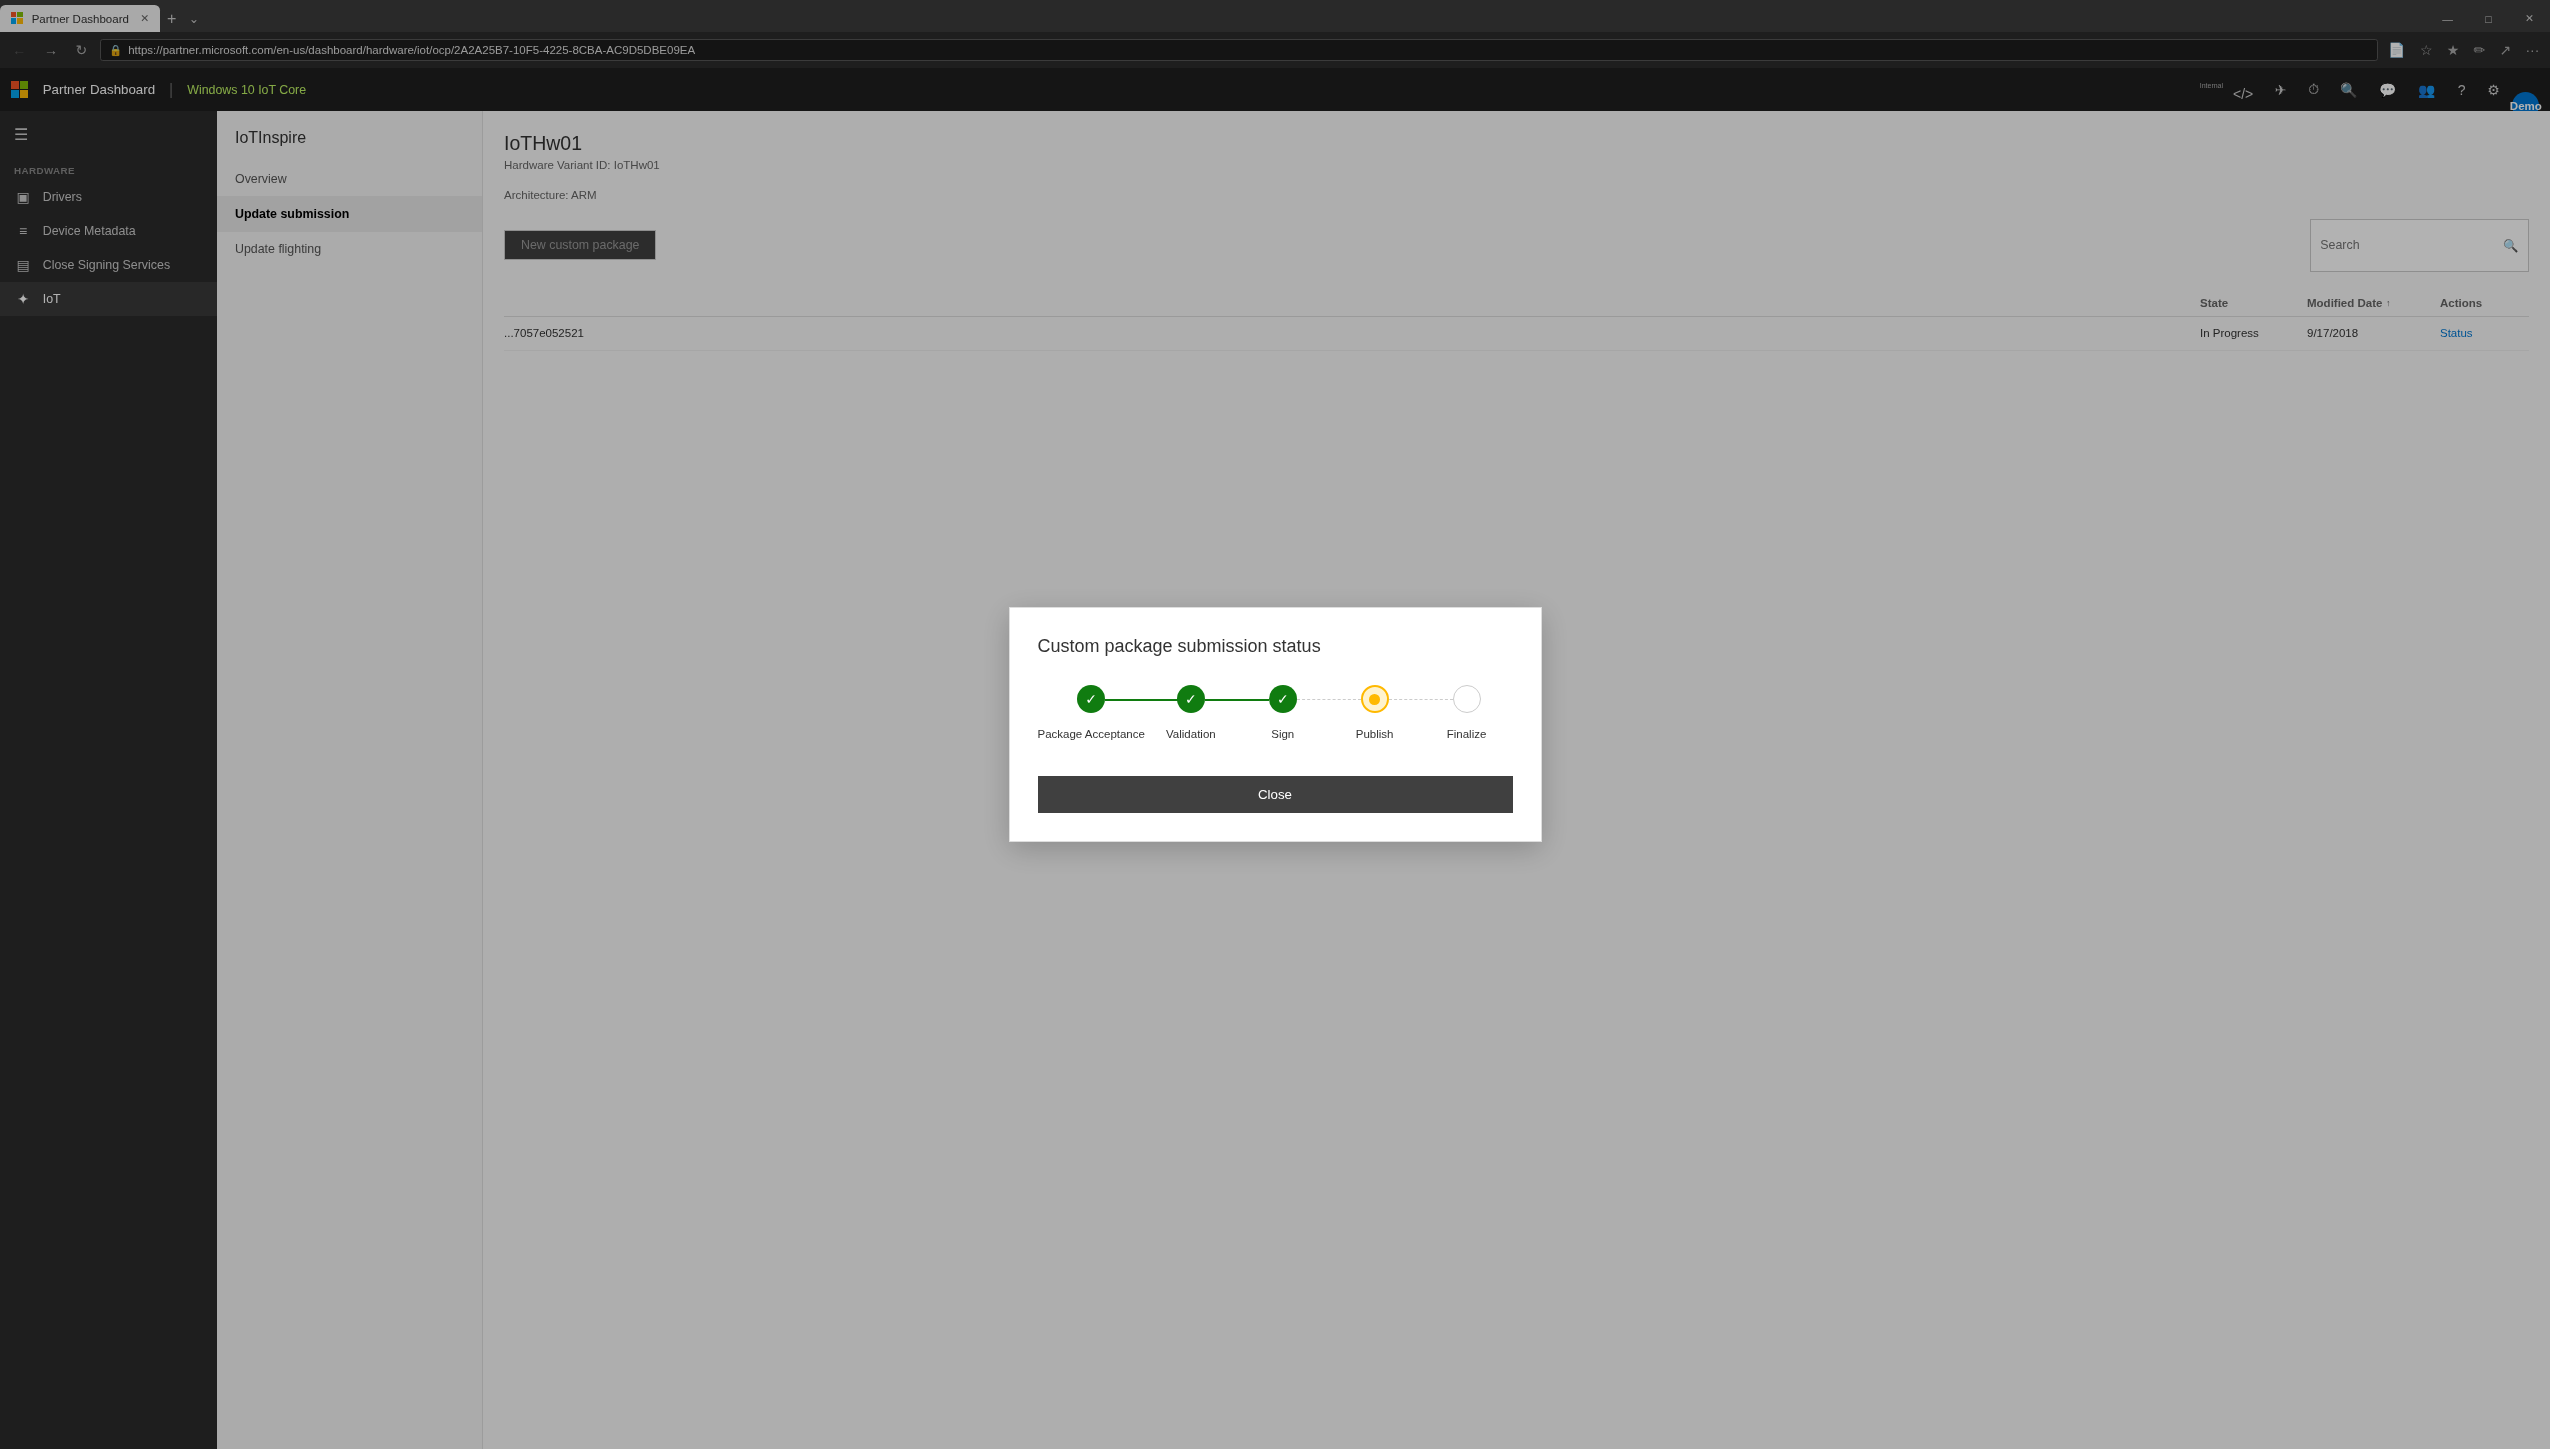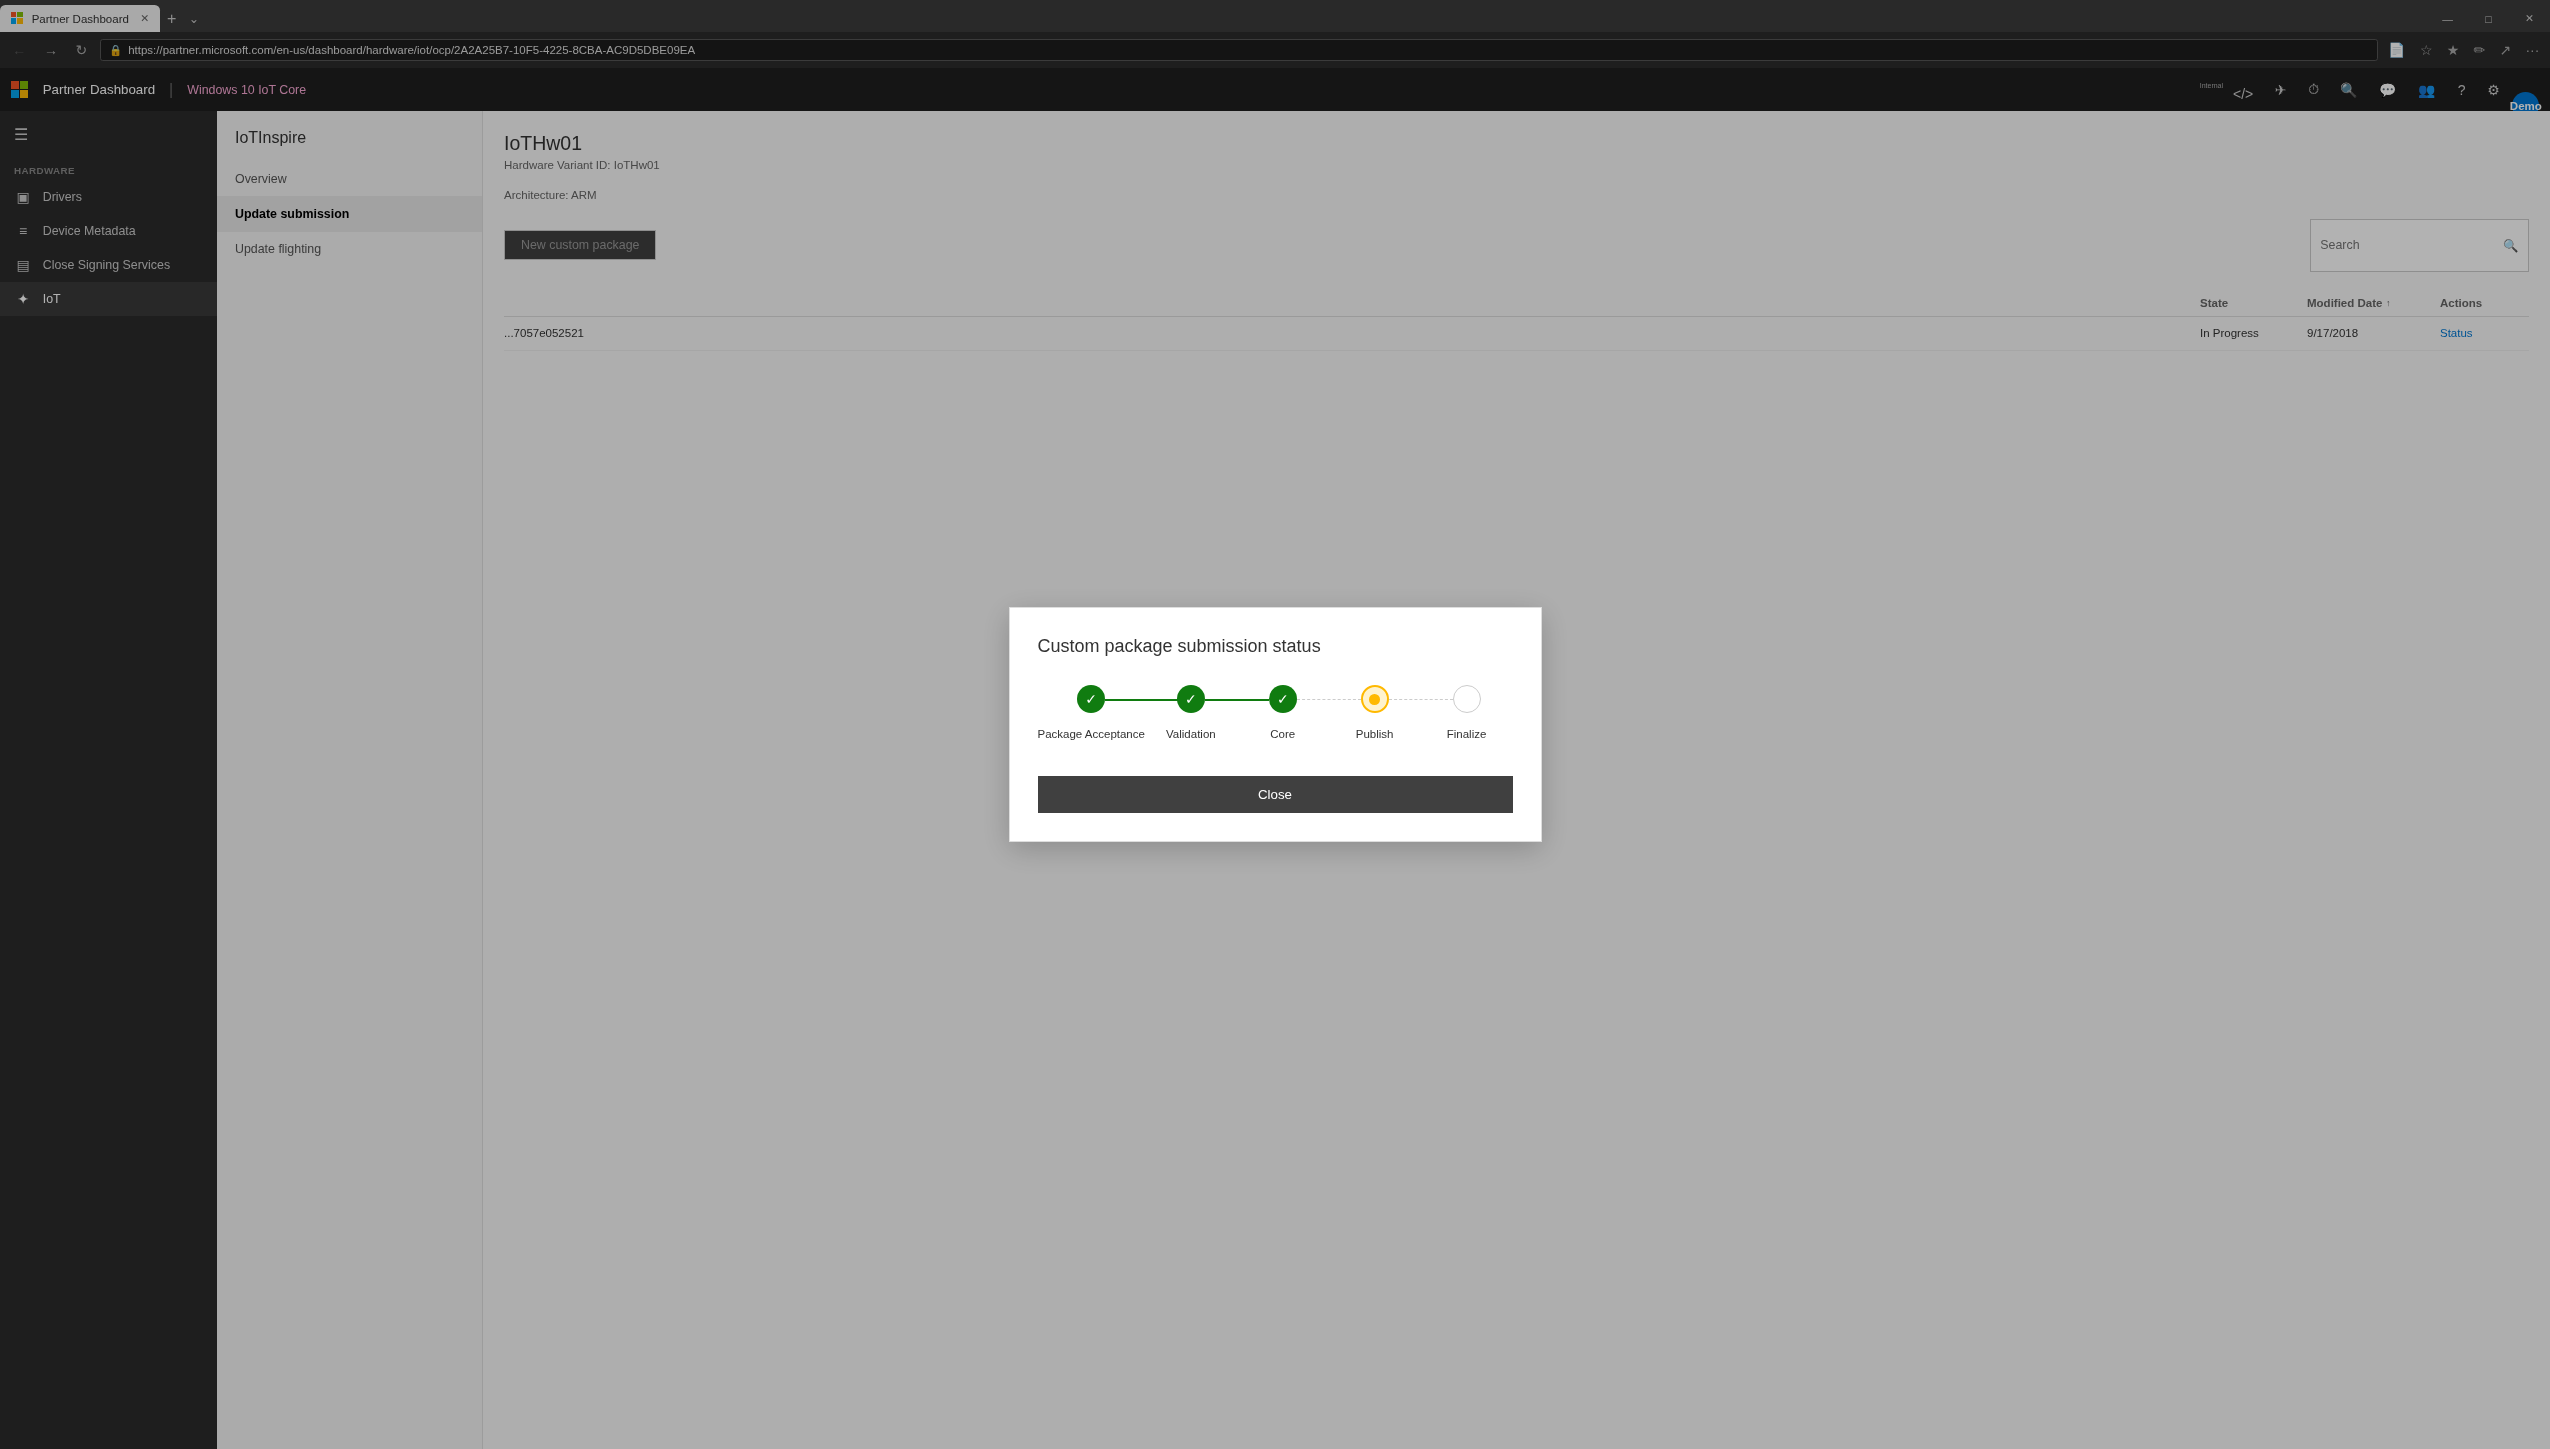--- a/index.html
+++ b/index.html
@@ -128,21 +128,21 @@
     .app-title {
       color: #fff;
       font-size: 13.3px;
       font-weight: 400;
     }
     .app-divider {
       color: #666;
       font-size: 16px;
     }
     .app-subtitle {
-      color: #f9a8d4;
+      color: #bef264;
       font-size: 12.4px;
     }
     .header-icons {
       margin-left: auto;
       display: flex;
       align-items: center;
       gap: 3.6px;
     }
     .header-icon-btn {
       color: #ccc;
@@ -598,21 +598,21 @@
 
       <div class="step-item">
         <div class="step-circle complete">✓</div>
         <div class="step-connector complete"></div>
         <div class="step-label">Validation</div>
       </div>
 
       <div class="step-item">
         <div class="step-circle complete">✓</div>
         <div class="step-connector dashed"></div>
-        <div class="step-label">Core</div>
+        <div class="step-label">Sign</div>
       </div>
 
       <div class="step-item">
         <div class="step-circle in-progress" style="background:#fff3cd;">
           <div style="width:10.7px;height:10.7px;border-radius:50%;background:#ffb900;"></div>
         </div>
         <div class="step-connector dashed"></div>
         <div class="step-label">Publish</div>
       </div>
 

